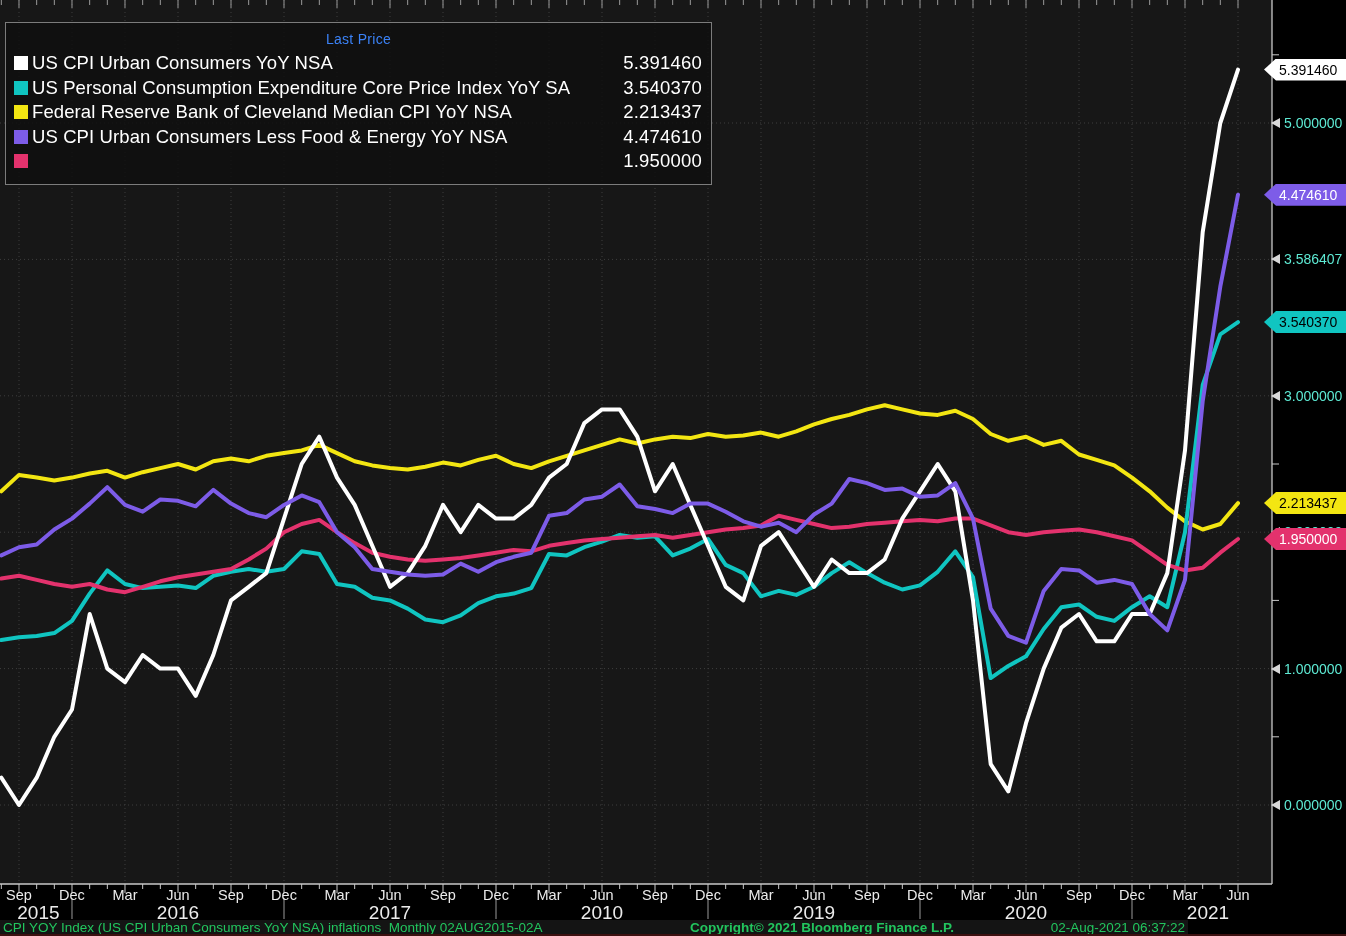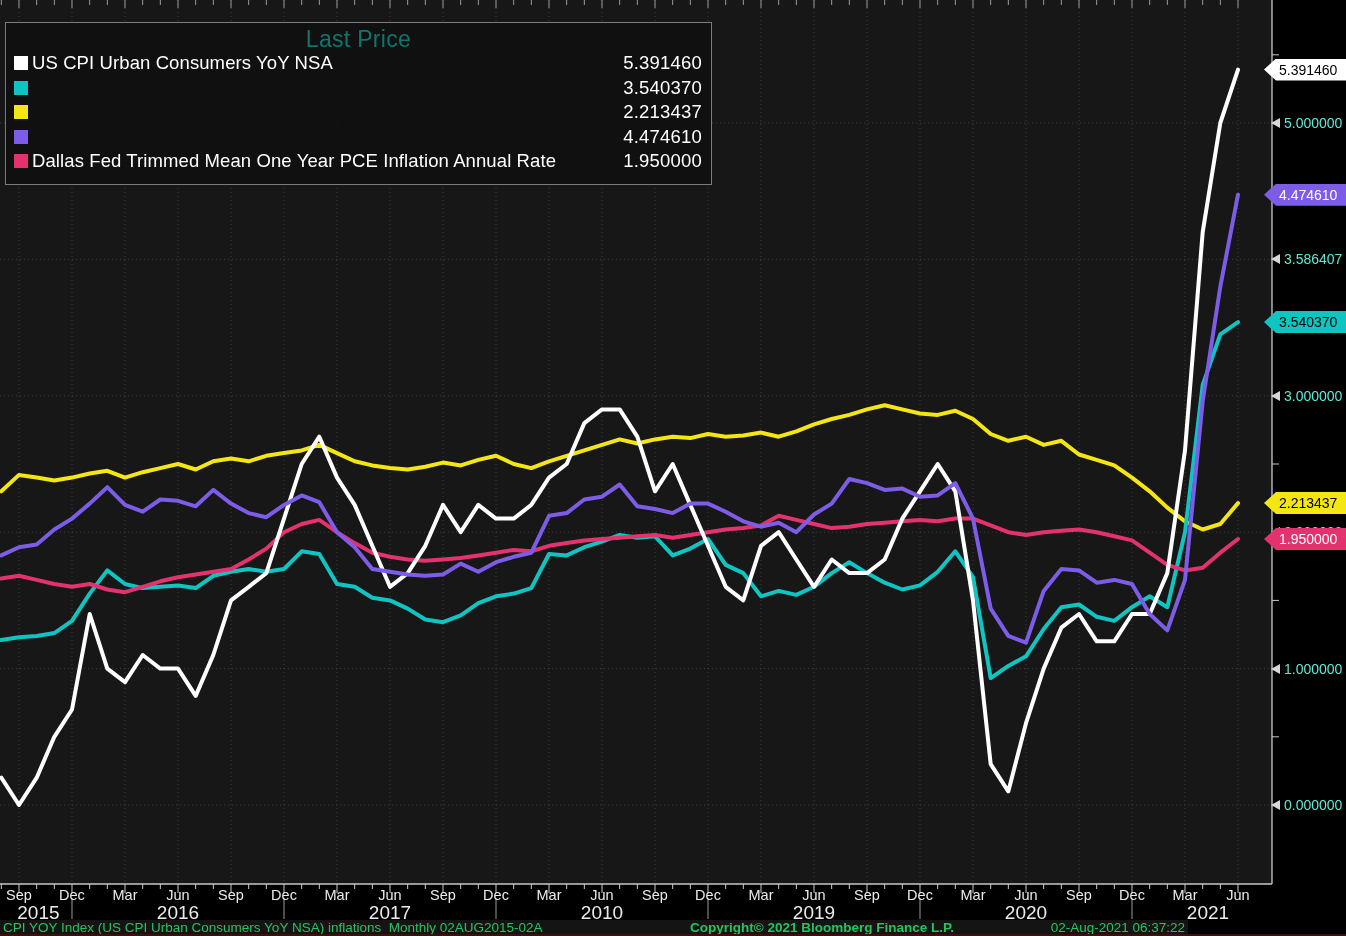--- a/index.html
+++ b/index.html
@@ -6,21 +6,21 @@
   body{width:1346px;height:936px;overflow:hidden;font-family:"Liberation Sans",sans-serif;}
   #stage{position:relative;width:1346px;height:936px;background:#000;}
   #plot-svg{position:absolute;left:0;top:0;z-index:1;}
   #overlay{position:absolute;left:0;top:0;width:1346px;height:936px;z-index:2;pointer-events:none;}
   .ylabel{position:absolute;left:1284px;height:18px;line-height:18px;font-size:14px;color:#5eead4;white-space:nowrap;}
   .yarrow{position:absolute;left:1271px;width:0;height:0;border-top:5px solid transparent;border-bottom:5px solid transparent;border-right:9px solid #d8d8d8;}
   .badge{position:absolute;left:1264px;width:82px;height:22px;line-height:22px;font-size:14px;font-weight:500;padding-left:15px;box-sizing:border-box;white-space:nowrap;clip-path:polygon(0 50%,12px 0,100% 0,100% 100%,12px 100%);}
   .xmonth{position:absolute;width:50px;text-align:center;top:887px;font-size:14.5px;color:#ebebeb;}
   .xyear{position:absolute;width:64px;text-align:center;top:902px;font-size:19px;color:#ebebeb;}
   #legend{position:absolute;left:5px;top:22px;width:707px;height:163px;background:rgba(16,16,16,.84);border:1px solid #7c7c7c;box-sizing:border-box;z-index:3;}
-  #legend-title{text-align:center;font-size:23px;color:#0f766e;height:28px;line-height:32px;letter-spacing:.3px;}
+  #legend-title{text-align:center;font-size:14px;color:#3b82f6;height:28px;line-height:32px;letter-spacing:.3px;}
   .lrow{display:flex;align-items:center;height:24.5px;padding:0 9px 0 8px;}
   .lswatch{width:14px;height:14px;margin-right:4px;flex:none;}
   .lname{font-size:18.5px;color:#fff;white-space:nowrap;overflow:hidden;letter-spacing:.1px;}
   .lval{margin-left:auto;font-size:18.5px;color:#fff;letter-spacing:.2px;padding-left:6px;}
   #footer{position:absolute;left:0;top:920px;width:1188px;height:16px;background:#141414;font-size:13.5px;color:#22c55e;z-index:2;}
   #footer-left{position:absolute;left:3px;top:1px;line-height:14px;white-space:pre;}
   #footer-center{position:absolute;left:822px;top:1px;transform:translateX(-50%);line-height:14px;white-space:nowrap;font-weight:bold;}
   #footer-right{position:absolute;right:3px;top:1px;line-height:14px;white-space:nowrap;}
   #bottom-edge{position:absolute;left:0;top:934px;width:1346px;height:2px;background:#3c1010;z-index:4;}
 </style>
@@ -282,33 +282,35 @@
   <div id="legend">
     <div id="legend-title">Last Price</div>
     <div id="legend-rows">
         <div class="lrow">
           <div class="lswatch" style="background: rgb(255, 255, 255);"></div>
           <div class="lname">US CPI Urban Consumers YoY NSA</div>
           <div class="lval">5.391460</div>
         </div>
         <div class="lrow">
           <div class="lswatch" style="background: rgb(16, 197, 193);"></div>
+          <div class="lname">US Personal Consumption Expenditure Core Price Index YoY SA</div>
           <div class="lval">3.540370</div>
         </div>
         <div class="lrow">
           <div class="lswatch" style="background: rgb(243, 230, 18);"></div>
+          <div class="lname">Federal Reserve Bank of Cleveland Median CPI YoY NSA</div>
           <div class="lval">2.213437</div>
         </div>
         <div class="lrow">
           <div class="lswatch" style="background: rgb(125, 92, 232);"></div>
+          <div class="lname">US CPI Urban Consumers Less Food &amp; Energy YoY NSA</div>
           <div class="lval">4.474610</div>
         </div>
         <div class="lrow">
           <div class="lswatch" style="background: rgb(227, 50, 109);"></div>
-          <div class="lname">Dallas Fed Trimmed Mean One Year PCE Inflation Annual Rate</div>
           <div class="lval">1.950000</div>
         </div>
       </div>
   </div>
 
   <div id="footer">
     <span id="footer-left">CPI YOY Index (US CPI Urban Consumers YoY NSA) inflations  Monthly 02AUG2015-02A</span>
     <span id="footer-center">Copyright© 2021 Bloomberg Finance L.P.</span>
     <span id="footer-right">02-Aug-2021 06:37:22</span>
   </div>

